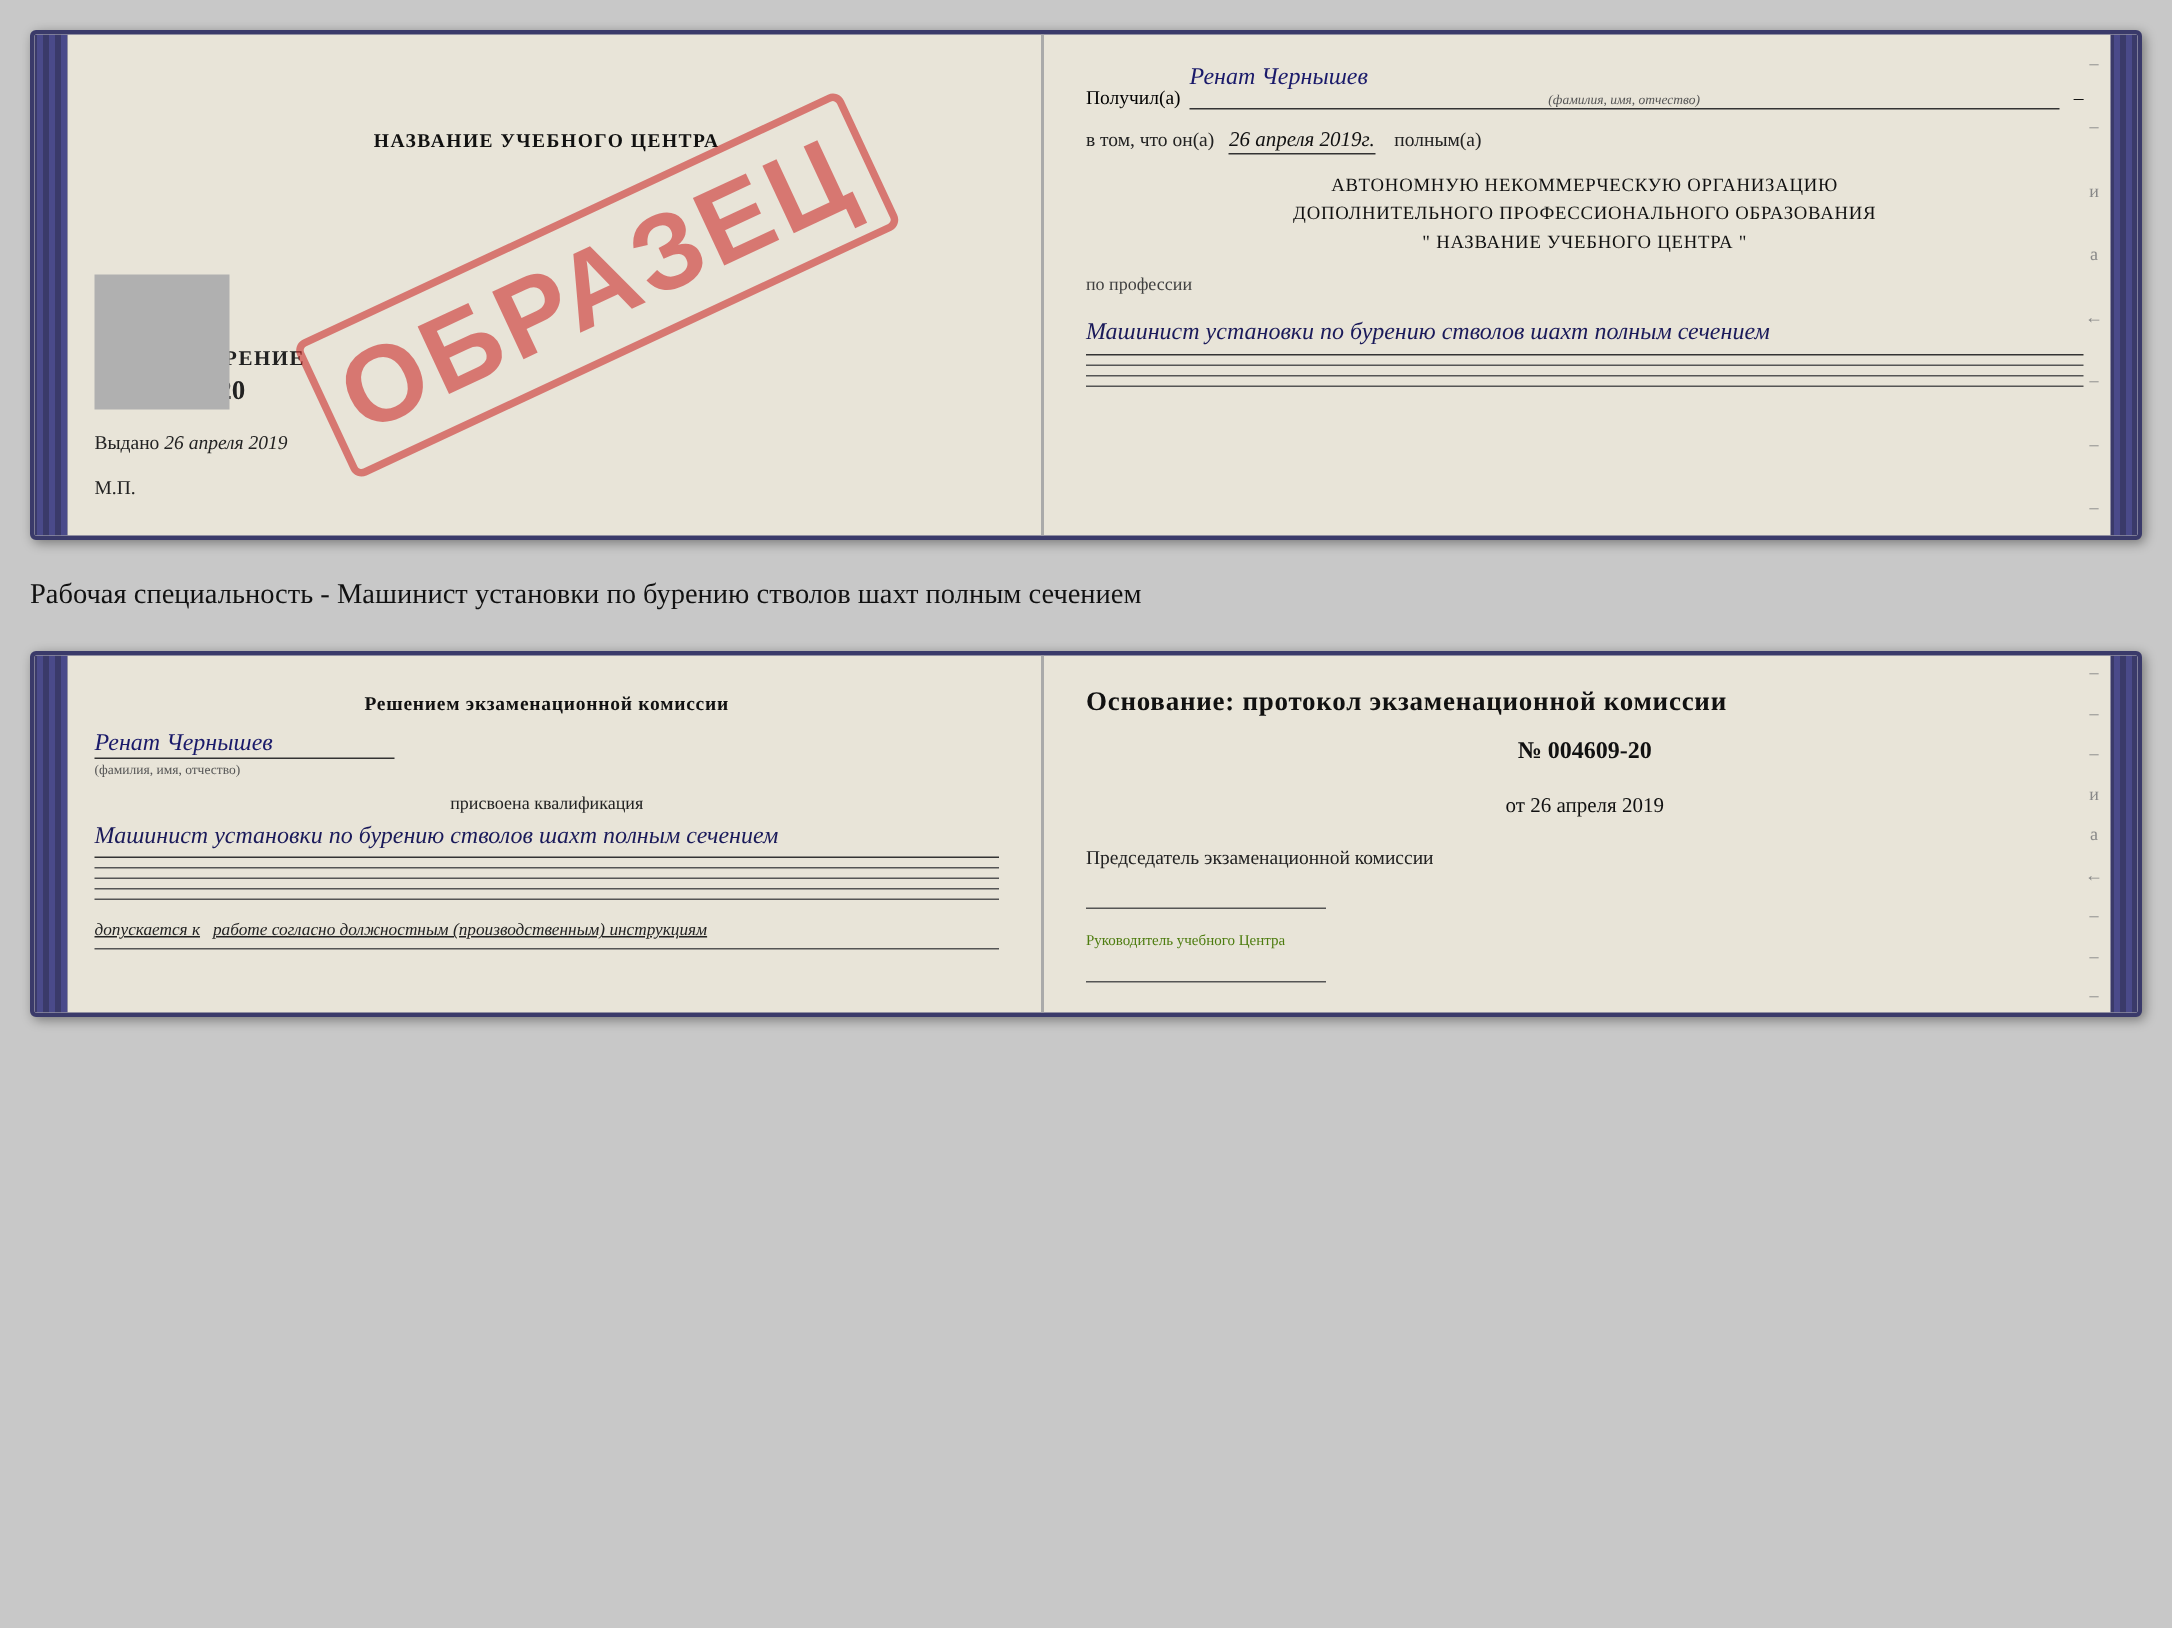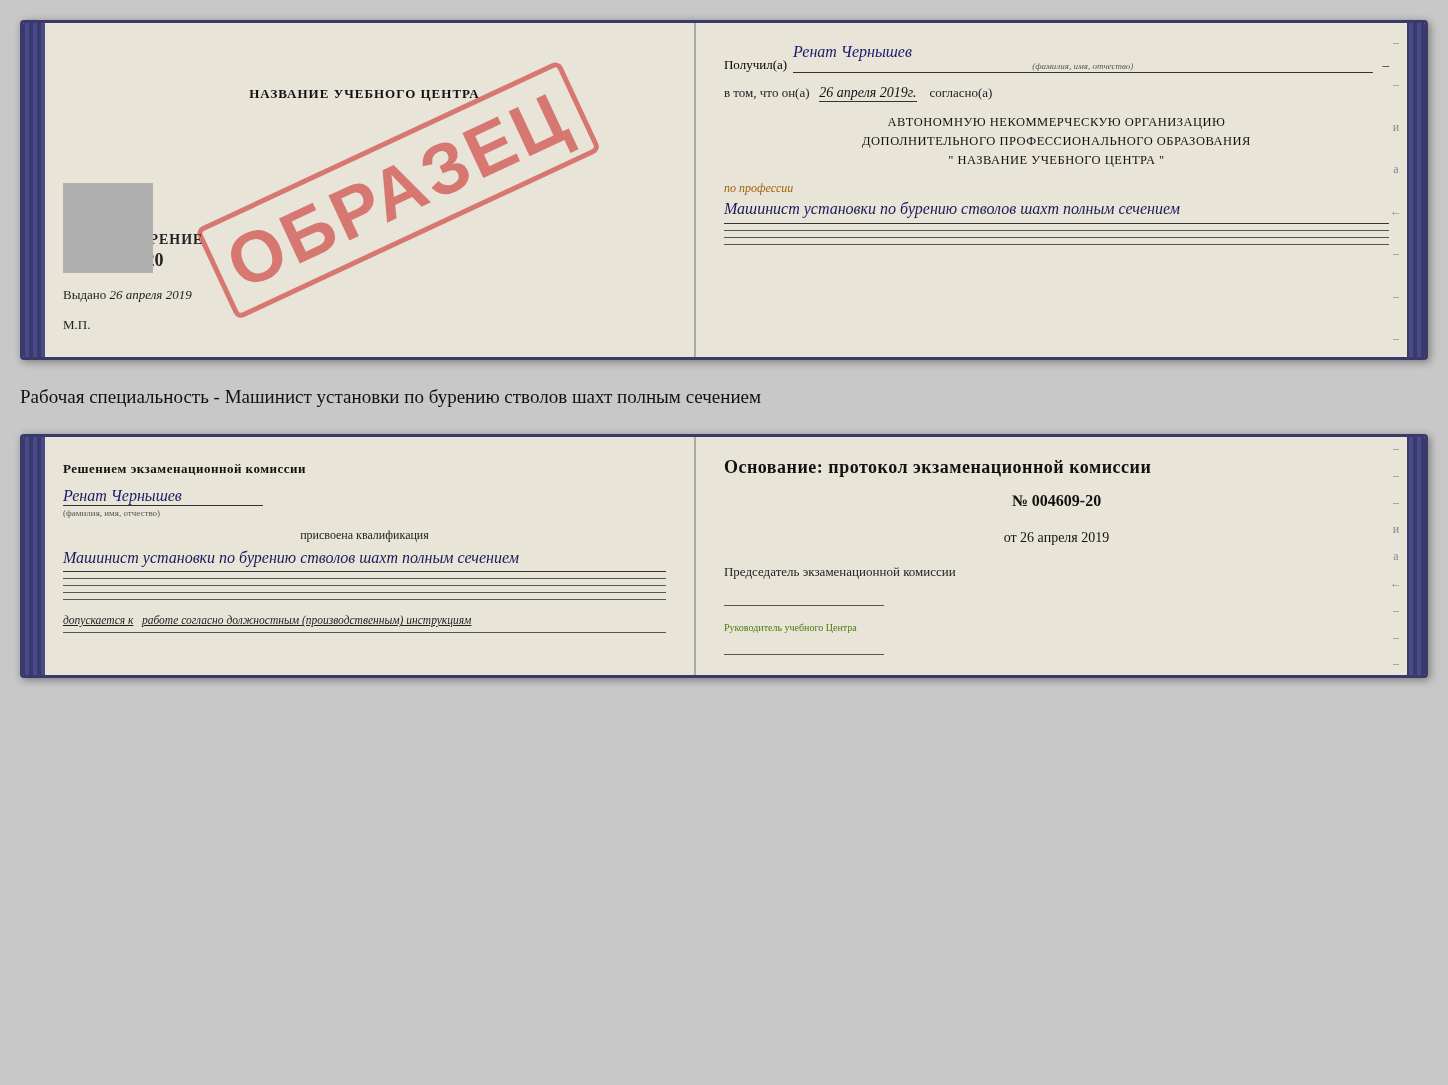--- a/index.html
+++ b/index.html
@@ -189,24 +189,23 @@
       font-size: 12.5px;
       text-align: center;
       text-transform: uppercase;
       line-height: 1.5;
       letter-spacing: 0.5px;
       color: #111;
     }
 
     .po-professii-label {
       font-size: 12px;
-      color: #a16207;
+      color: #404040;
       margin-top: 10px;
-      margin-bottom: 2px;
-      font-style: italic;
+      margin-bottom: 14px;
     }
 
     .profession-text {
       font-style: italic;
       font-size: 16px;
       color: #1a1a5a;
       line-height: 1.4;
       border-bottom: 1px solid #333;
       padding-bottom: 2px;
     }
@@ -222,20 +221,21 @@
       text-align: left;
       font-size: 19px;
       color: #111;
       padding: 8px 0;
     }
 
     
     .bottom-left .komissia-title {
       font-size: 13px;
       font-weight: bold;
+      text-align: center;
       letter-spacing: 0.5px;
       margin-bottom: 10px;
       color: #111;
     }
 
     .fio-line {
       font-style: italic;
       font-size: 16px;
       color: #1a1a6a;
       border-bottom: 1px solid #333;
@@ -374,21 +374,21 @@
           <span class="fio-hint">(фамилия, имя, отчество)</span>
         </span>
         <span style="font-size:13px;margin-left:4px;">–</span>
       </div>
 
       <div class="vtom-row">
         <span>в том, что он(а)</span>
         &nbsp;
         <span class="vtom-date">26 апреля 2019г.</span>
         &nbsp;&nbsp;
-        <span>согласно(а)</span>
+        <span>полным(а)</span>
       </div>
 
       <div class="org-block">
         <div>АВТОНОМНУЮ НЕКОММЕРЧЕСКУЮ ОРГАНИЗАЦИЮ</div>
         <div>ДОПОЛНИТЕЛЬНОГО ПРОФЕССИОНАЛЬНОГО ОБРАЗОВАНИЯ</div>
         <div>"  НАЗВАНИЕ УЧЕБНОГО ЦЕНТРА  "</div>
       </div>
 
       <div class="po-professii-label">по профессии</div>
       <div class="profession-text">Машинист установки по бурению стволов шахт полным сечением</div>

